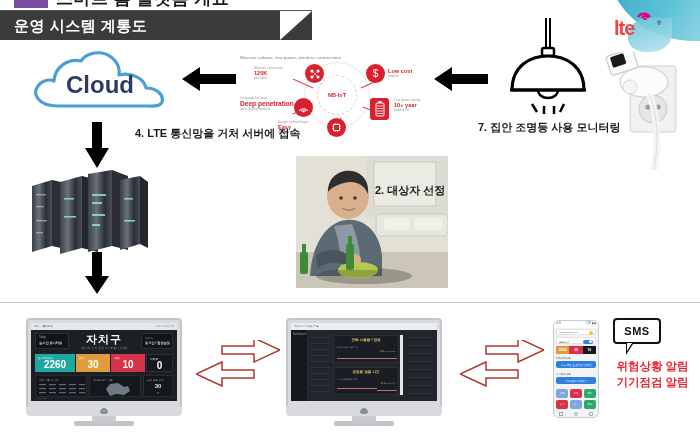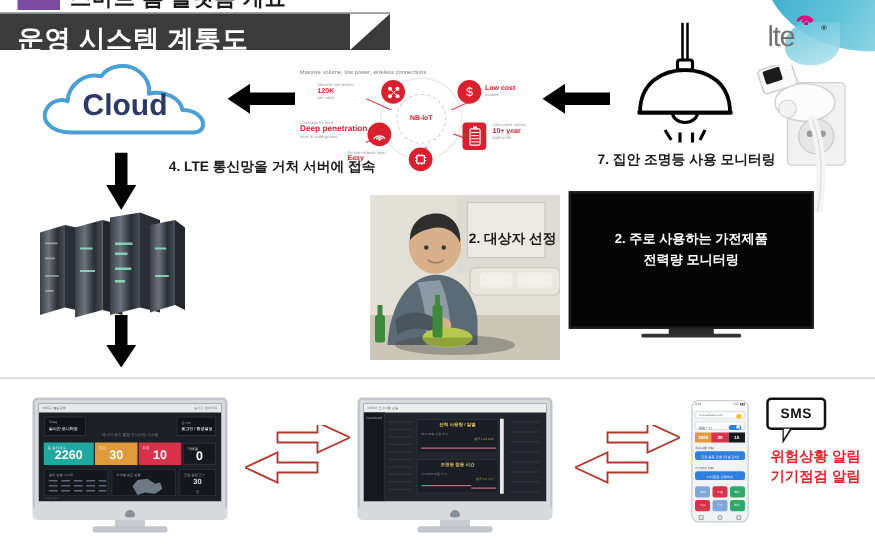--- a/index.html
+++ b/index.html
@@ -26,21 +26,21 @@
     background: #3b3b3b;
   }
   .header-bar::after {
     content: ""; position: absolute; left: 280px; top: 0;
     width: 0; height: 0;
     border-style: solid; border-width: 0 0 29px 32px;
     border-color: transparent transparent #3b3b3b transparent;
   }
   .header-title {
     position: absolute; left: 14px; top: 17px;
-    font-size: 21px; font-weight: bold; color: #ffffff; letter-spacing: 0.5px;
+    font-size: 15px; font-weight: bold; color: #ffffff; letter-spacing: 0.5px;
     z-index: 5;
   }
 
   
   .swoosh {
     position: absolute; right: -8px; top: -30px;
     width: 92px; height: 78px;
     background: linear-gradient(135deg, #3aa8c8 0%, #5fc3d8 55%, #9ad8e6 100%);
     border-radius: 0 0 0 100%;
     transform: rotate(-10deg);
@@ -50,21 +50,21 @@
     width: 44px; height: 34px;
     background: linear-gradient(160deg, #63c4da, #b7e3ee);
     border-radius: 50% 0 50% 40%;
     opacity: .9;
   }
 
   
   .lte-logo { position: absolute; left: 614px; top: 4px; width: 54px; height: 42px; }
   .lte-logo .lte-text {
     position: absolute; left: 0; top: 14px;
-    font-size: 23px; font-weight: normal; color: #737373; letter-spacing: -1px; line-height: 1;
+    font-size: 20px; font-weight: bold; color: #ef4444; letter-spacing: -1px; line-height: 1;
   }
   .lte-logo .lte-tm { position: absolute; left: 43px; top: 16px; font-size: 6px; color: #111; }
 
   
   .hr-main { position: absolute; left: 0; top: 302px; width: 700px; height: 1px; background: #c9c9c9; }
 
   
   .cloud-wrap { position: absolute; left: 24px; top: 50px; width: 152px; height: 62px; }
   .cloud-label {
     position: absolute; left: 0; top: 0; width: 152px; height: 62px;
@@ -435,49 +435,41 @@
 
       <rect x="50" y="88" width="8" height="26" rx="2" fill="#3f8a3a"></rect>
       <rect x="52" y="80" width="4" height="10" fill="#3f8a3a"></rect>
       <rect x="4" y="96" width="8" height="22" rx="2" fill="#3f8a3a"></rect>
       <rect x="6" y="88" width="4" height="9" fill="#3f8a3a"></rect>
 
       <rect x="74" y="24" width="78" height="18" fill="#ffffff" opacity=".0"></rect>
     </svg>
   </div>
 
-  <div class="tv">
-    <div class="screen"></div>
-    <div class="tv-text">
-      <div>2. 주로 사용하는 가전제품</div>
-      <div>전력량 모니터링</div>
-    </div>
-    <div class="stand"></div>
-    <div class="base"></div>
-  </div>
 
   <div class="hr-main"></div>
 
   <div class="monitor" style="left:26px;top:318px;width:156px;height:108px;">
     <div class="mon-bezel" style="width:156px;height:92px;"></div>
     <div class="mon-screen" style="left:5px;top:5px;width:146px;height:78px;">
       <div class="db1-top">
         <div style="position:absolute;left:3px;top:1.4px;font-size:2.6px;color:#555;">자치구 통합관제</div>
         <div style="position:absolute;right:3px;top:1.4px;font-size:2.6px;color:#777;">실시간 업데이트</div>
       </div>
 
       <div class="db1-chip" style="left:4px;top:10px;width:34px;height:16px;">
         <span class="cl">Today</span>
         <span class="cv">실시간 모니터링</span>
       </div>
       <div class="db1-chip" style="right:4px;top:10px;width:32px;height:16px;">
         <span class="cl">관리자</span>
         <span class="cv">로그인 / 환경설정</span>
       </div>
 
+      <div class="db1-title">자치구</div>
       <div class="db1-sub">에너지 복지 통합 모니터링 시스템</div>
 
       <div class="kpi" style="left:4px;width:40px;background:#1fa8a0;">
         <span class="k-label">총 설치대수</span>
         <span class="k-val">2260</span>
       </div>
       <div class="kpi" style="left:45px;width:34px;background:#e09b3d;">
         <span class="k-label">점검</span>
         <span class="k-val">30</span>
       </div>

